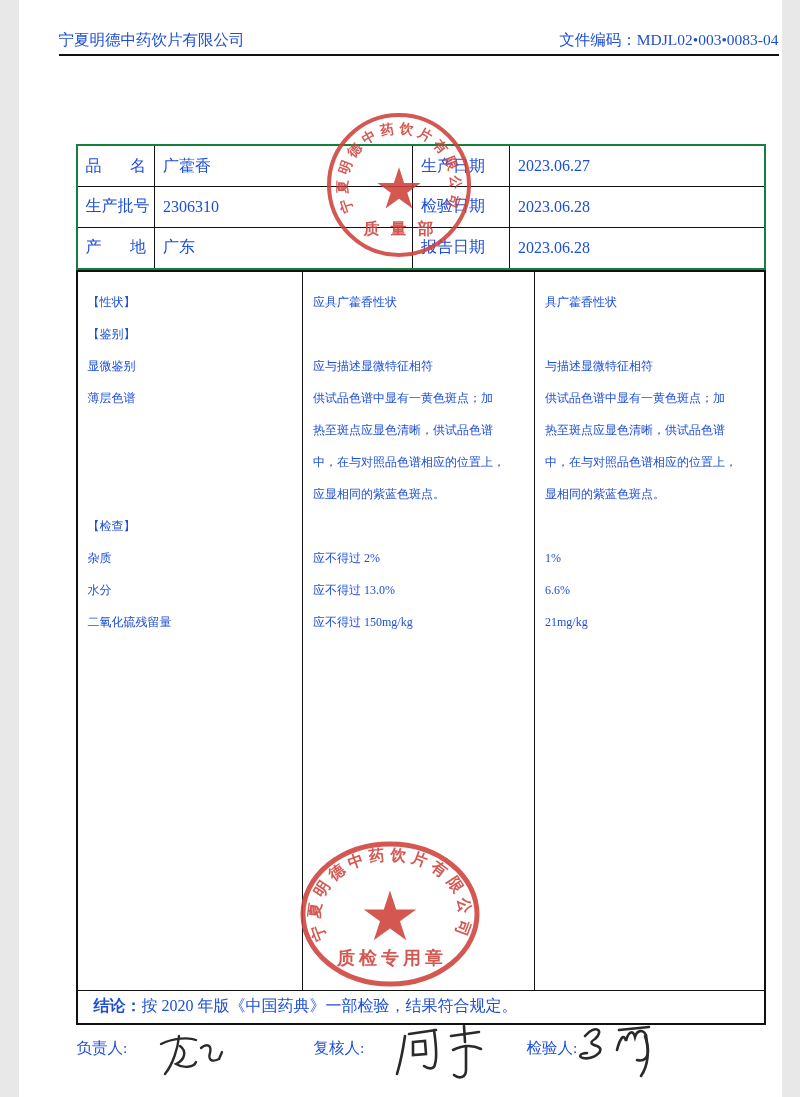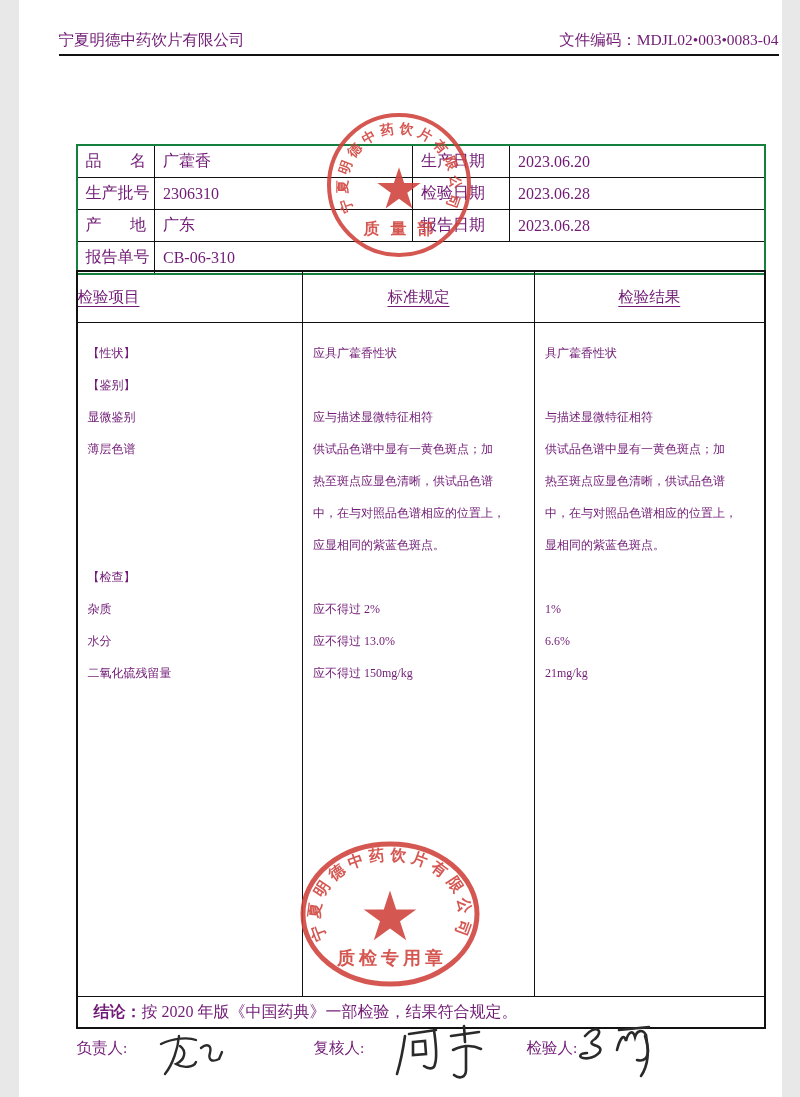--- a/index.html
+++ b/index.html
@@ -1,18 +1,18 @@
 <!DOCTYPE html>
 <html><head>
 <meta charset="utf-8">
 <style>
   html,body{margin:0;padding:0;background:#e8e8e8;}
   .page{
     position:relative;width:763px;height:1097px;background:#ffffff;
-    font-family:"Liberation Serif","DejaVu Serif",serif;color:#701a75;
+    font-family:"Liberation Serif","DejaVu Serif",serif;color:#1d4ed8;
     margin:0 auto;overflow:hidden;text-decoration:underline;
   }
   
   .hdr{position:absolute;left:40px;top:30px;width:720px;display:flex;justify-content:space-between;font-size:15.5px;}
   .hdr-rule{position:absolute;left:40px;top:54px;width:720px;height:2px;background:#111;}
   
   .title{position:absolute;left:0;top:90px;width:800px;text-align:center;font-size:30px;font-weight:bold;letter-spacing:4px;}
   
   table{border-collapse:collapse;table-layout:fixed;}
   td{padding:0 8px;font-size:16px;vertical-align:middle;overflow:hidden;white-space:nowrap;}
@@ -54,53 +54,44 @@
         <col style="width:78px">
         <col style="width:258px">
         <col style="width:97px">
         <col style="width:255px">
       </colgroup>
     <tbody>
         <tr>
       <td><span class="jlabel">品名</span></td>
       <td>广藿香</td>
       <td>生产日期</td>
-      <td>2023.06.20</td>
+      <td>2023.06.27</td>
     </tr>
     <tr>
       <td><span class="jlabel">生产批号</span></td>
       <td>2306310</td>
       <td>检验日期</td>
       <td>2023.06.28</td>
     </tr>
     <tr>
       <td><span class="jlabel">产地</span></td>
       <td>广东</td>
       <td>报告日期</td>
       <td>2023.06.28</td>
     </tr>
-    <tr>
-      <td><span class="jlabel">报告单号</span></td>
-      <td colspan="3">CB-06-310</td>
-    </tr>
   </tbody>
     </table>
 
   <table class="main-tbl">
     <colgroup>
         <col style="width:226px">
         <col style="width:232px">
         <col style="width:230px">
       </colgroup>
     <tbody>
-        <tr class="hrow">
-      <td class="hcell-l"><span class="u">检验项目</span></td>
-      <td class="hcell-c"><span class="u">标准规定</span></td>
-      <td class="hcell-c"><span class="u">检验结果</span></td>
-    </tr>
     <tr>
       <td class="body-cell">
             <div class="col-lines">
               <div class="bline">【性状】</div>
               <div class="bline">【鉴别】</div>
               <div class="bline">显微鉴别</div>
               <div class="bline">薄层色谱</div>
               <div class="bline">&nbsp;</div>
               <div class="bline">&nbsp;</div>
               <div class="bline">&nbsp;</div>

